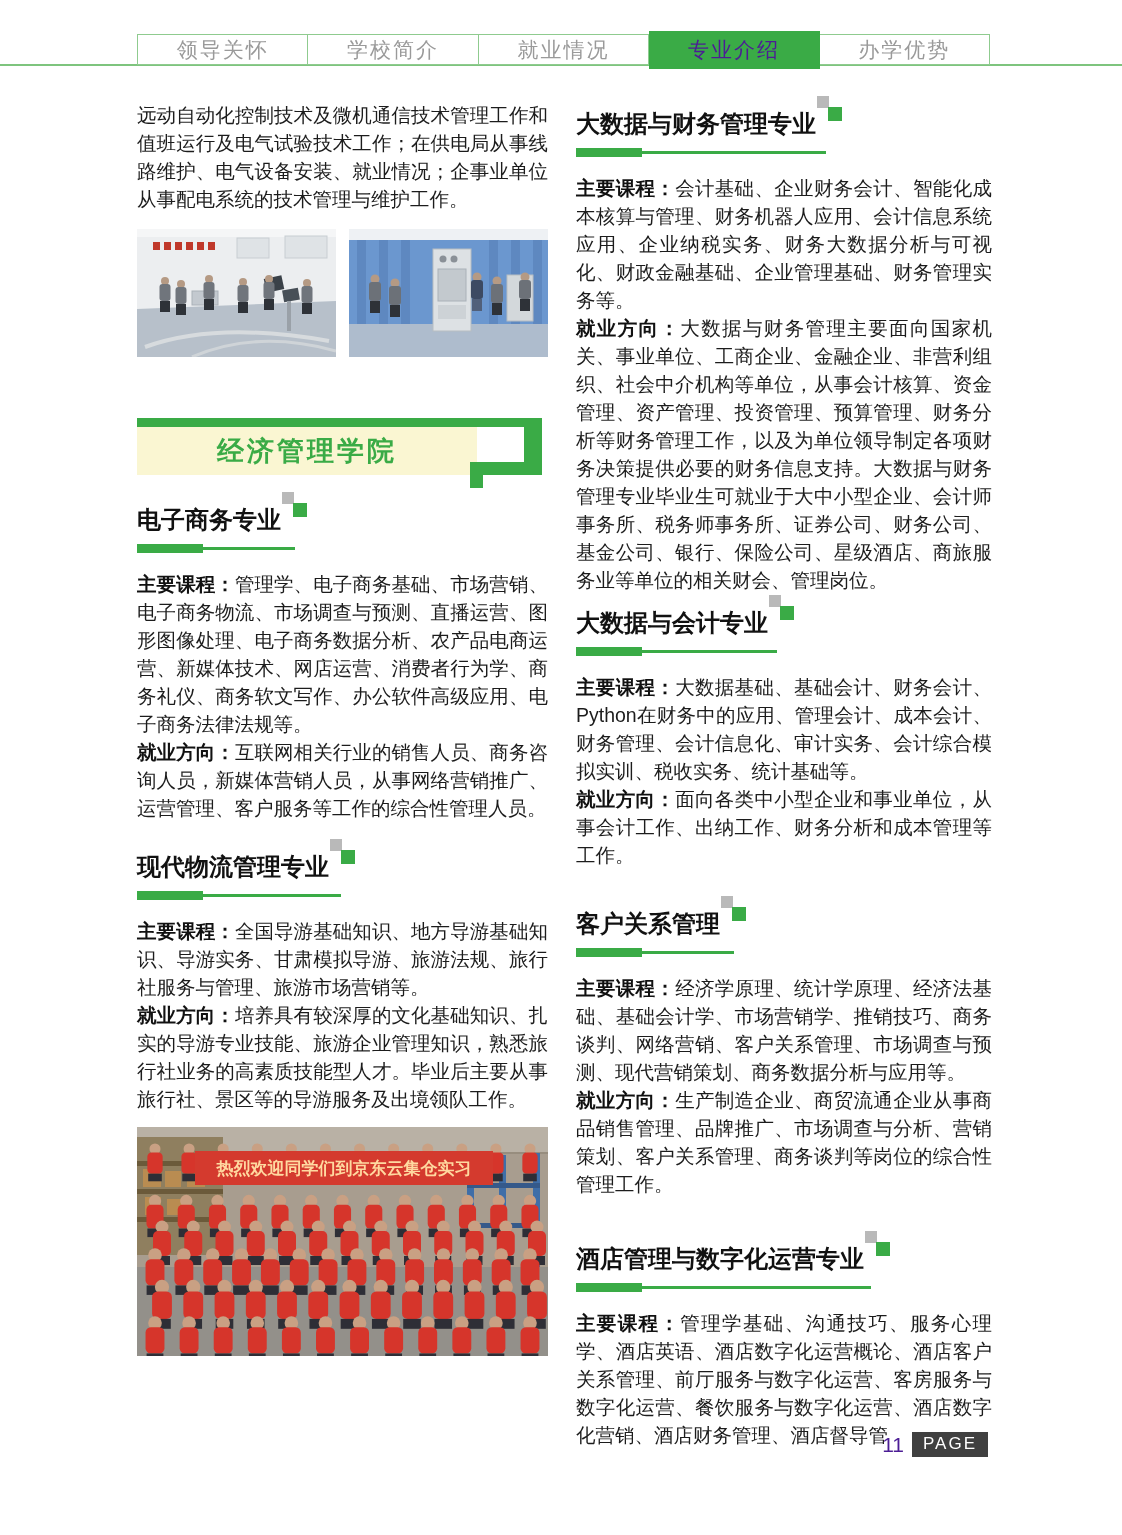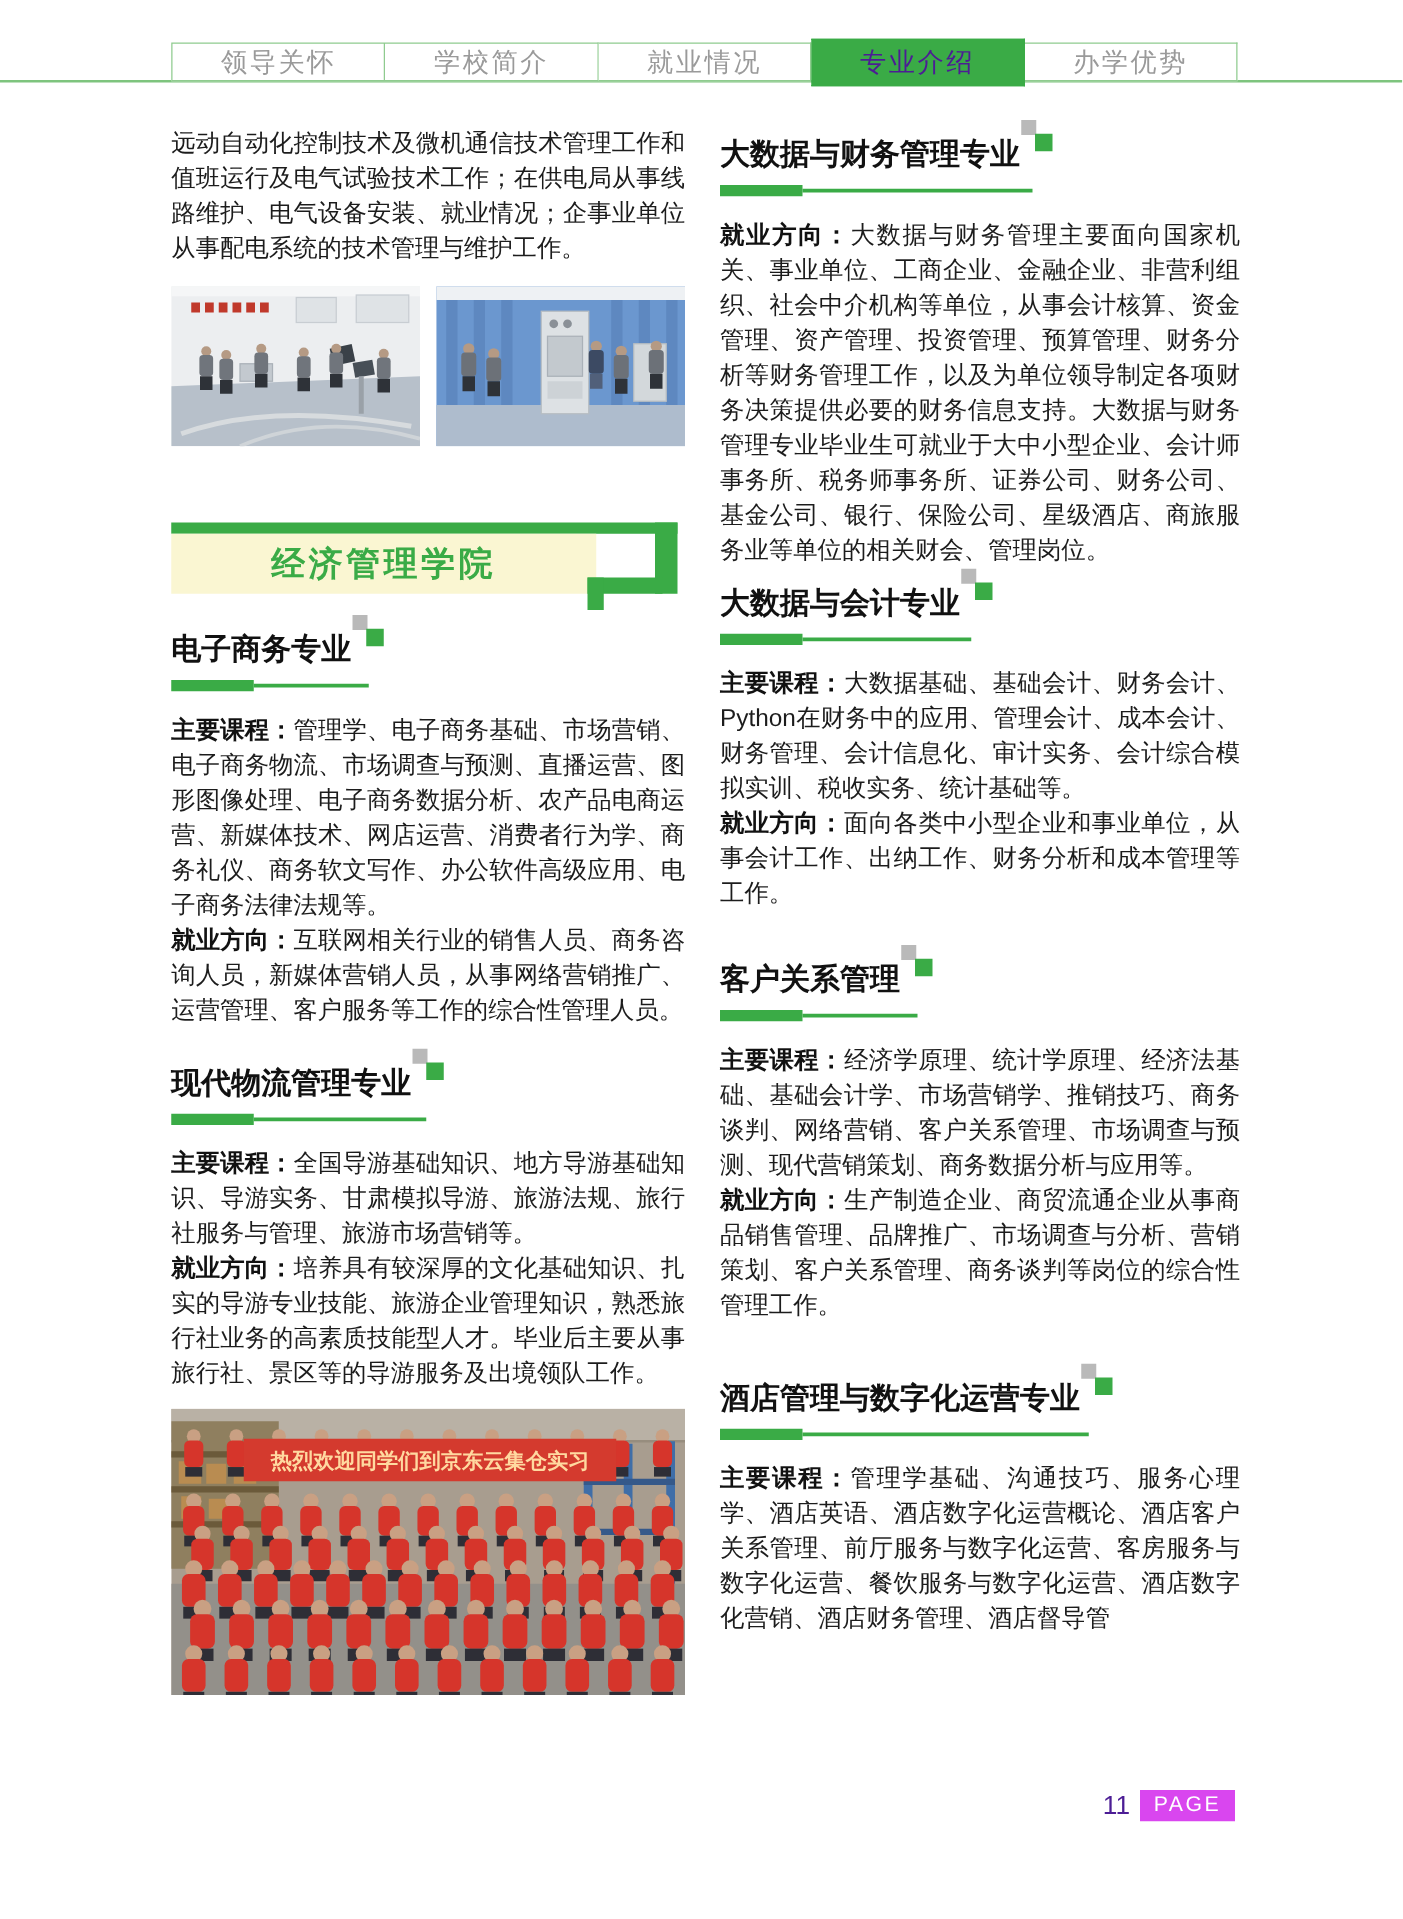--- a/index.html
+++ b/index.html
@@ -58,21 +58,21 @@
   .sq-gray  { position:absolute; left:0;  top:0;  width:12px; height:12px; background:#b9b9b9; }
   .sq-green { position:absolute; left:11px; top:11px; width:14px; height:14px; background:#3aab46; }
 
   .rule { display:flex; align-items:center; margin-top:9px; margin-bottom:17px; }
   .rule-thick { width:66px; height:9px; background:#3aab46; }
   .rule-thin  { flex:1; height:3px; background:#3aab46; }
 
   
   .page-footer { position:absolute; top:1432px; right:134px; display:flex; align-items:center; gap:8px; }
   .page-num   { font-size:21px; color:#4c1d95; }
-  .page-badge { background:#d946ef; color:#fff; font-size:17px; letter-spacing:2px; padding:2px 11px 3px; }
+  .page-badge { background:#404040; color:#fff; font-size:17px; letter-spacing:2px; padding:2px 11px 3px; }
 </style>
 </head>
 <body>
 
 <div class="page">
 
   <header class="nav">
     <div class="nav-line"></div>
     <div class="nav-row">
       <div class="tab">领导关怀</div>
@@ -334,20 +334,21 @@
           <h2 class="major-title">大数据与财务管理专业</h2>
           <span class="decor">
               <i class="sq-gray"></i>
               <i class="sq-green"></i>
             </span>
         </div>
         <div class="rule" style="width:250px">
             <i class="rule-thick"></i>
             <i class="rule-thin"></i>
           </div>
+        <p class="body-text"><b class="lbl">主要课程：</b><span>会计基础、企业财务会计、智能化成本核算与管理、财务机器人应用、会计信息系统应用、企业纳税实务、财务大数据分析与可视化、财政金融基础、企业管理基础、财务管理实务等。</span></p>
         <p class="body-text"><b class="lbl">就业方向：</b><span>大数据与财务管理主要面向国家机关、事业单位、工商企业、金融企业、非营利组织、社会中介机构等单位，从事会计核算、资金管理、资产管理、投资管理、预算管理、财务分析等财务管理工作，以及为单位领导制定各项财务决策提供必要的财务信息支持。大数据与财务管理专业毕业生可就业于大中小型企业、会计师事务所、税务师事务所、证券公司、财务公司、基金公司、银行、保险公司、星级酒店、商旅服务业等单位的相关财会、管理岗位。</span></p>
       </section>
 
       <section>
         <div class="major-head" style="margin-top:14px">
           <h2 class="major-title">大数据与会计专业</h2>
           <span class="decor">
               <i class="sq-gray"></i>
               <i class="sq-green"></i>
             </span>

